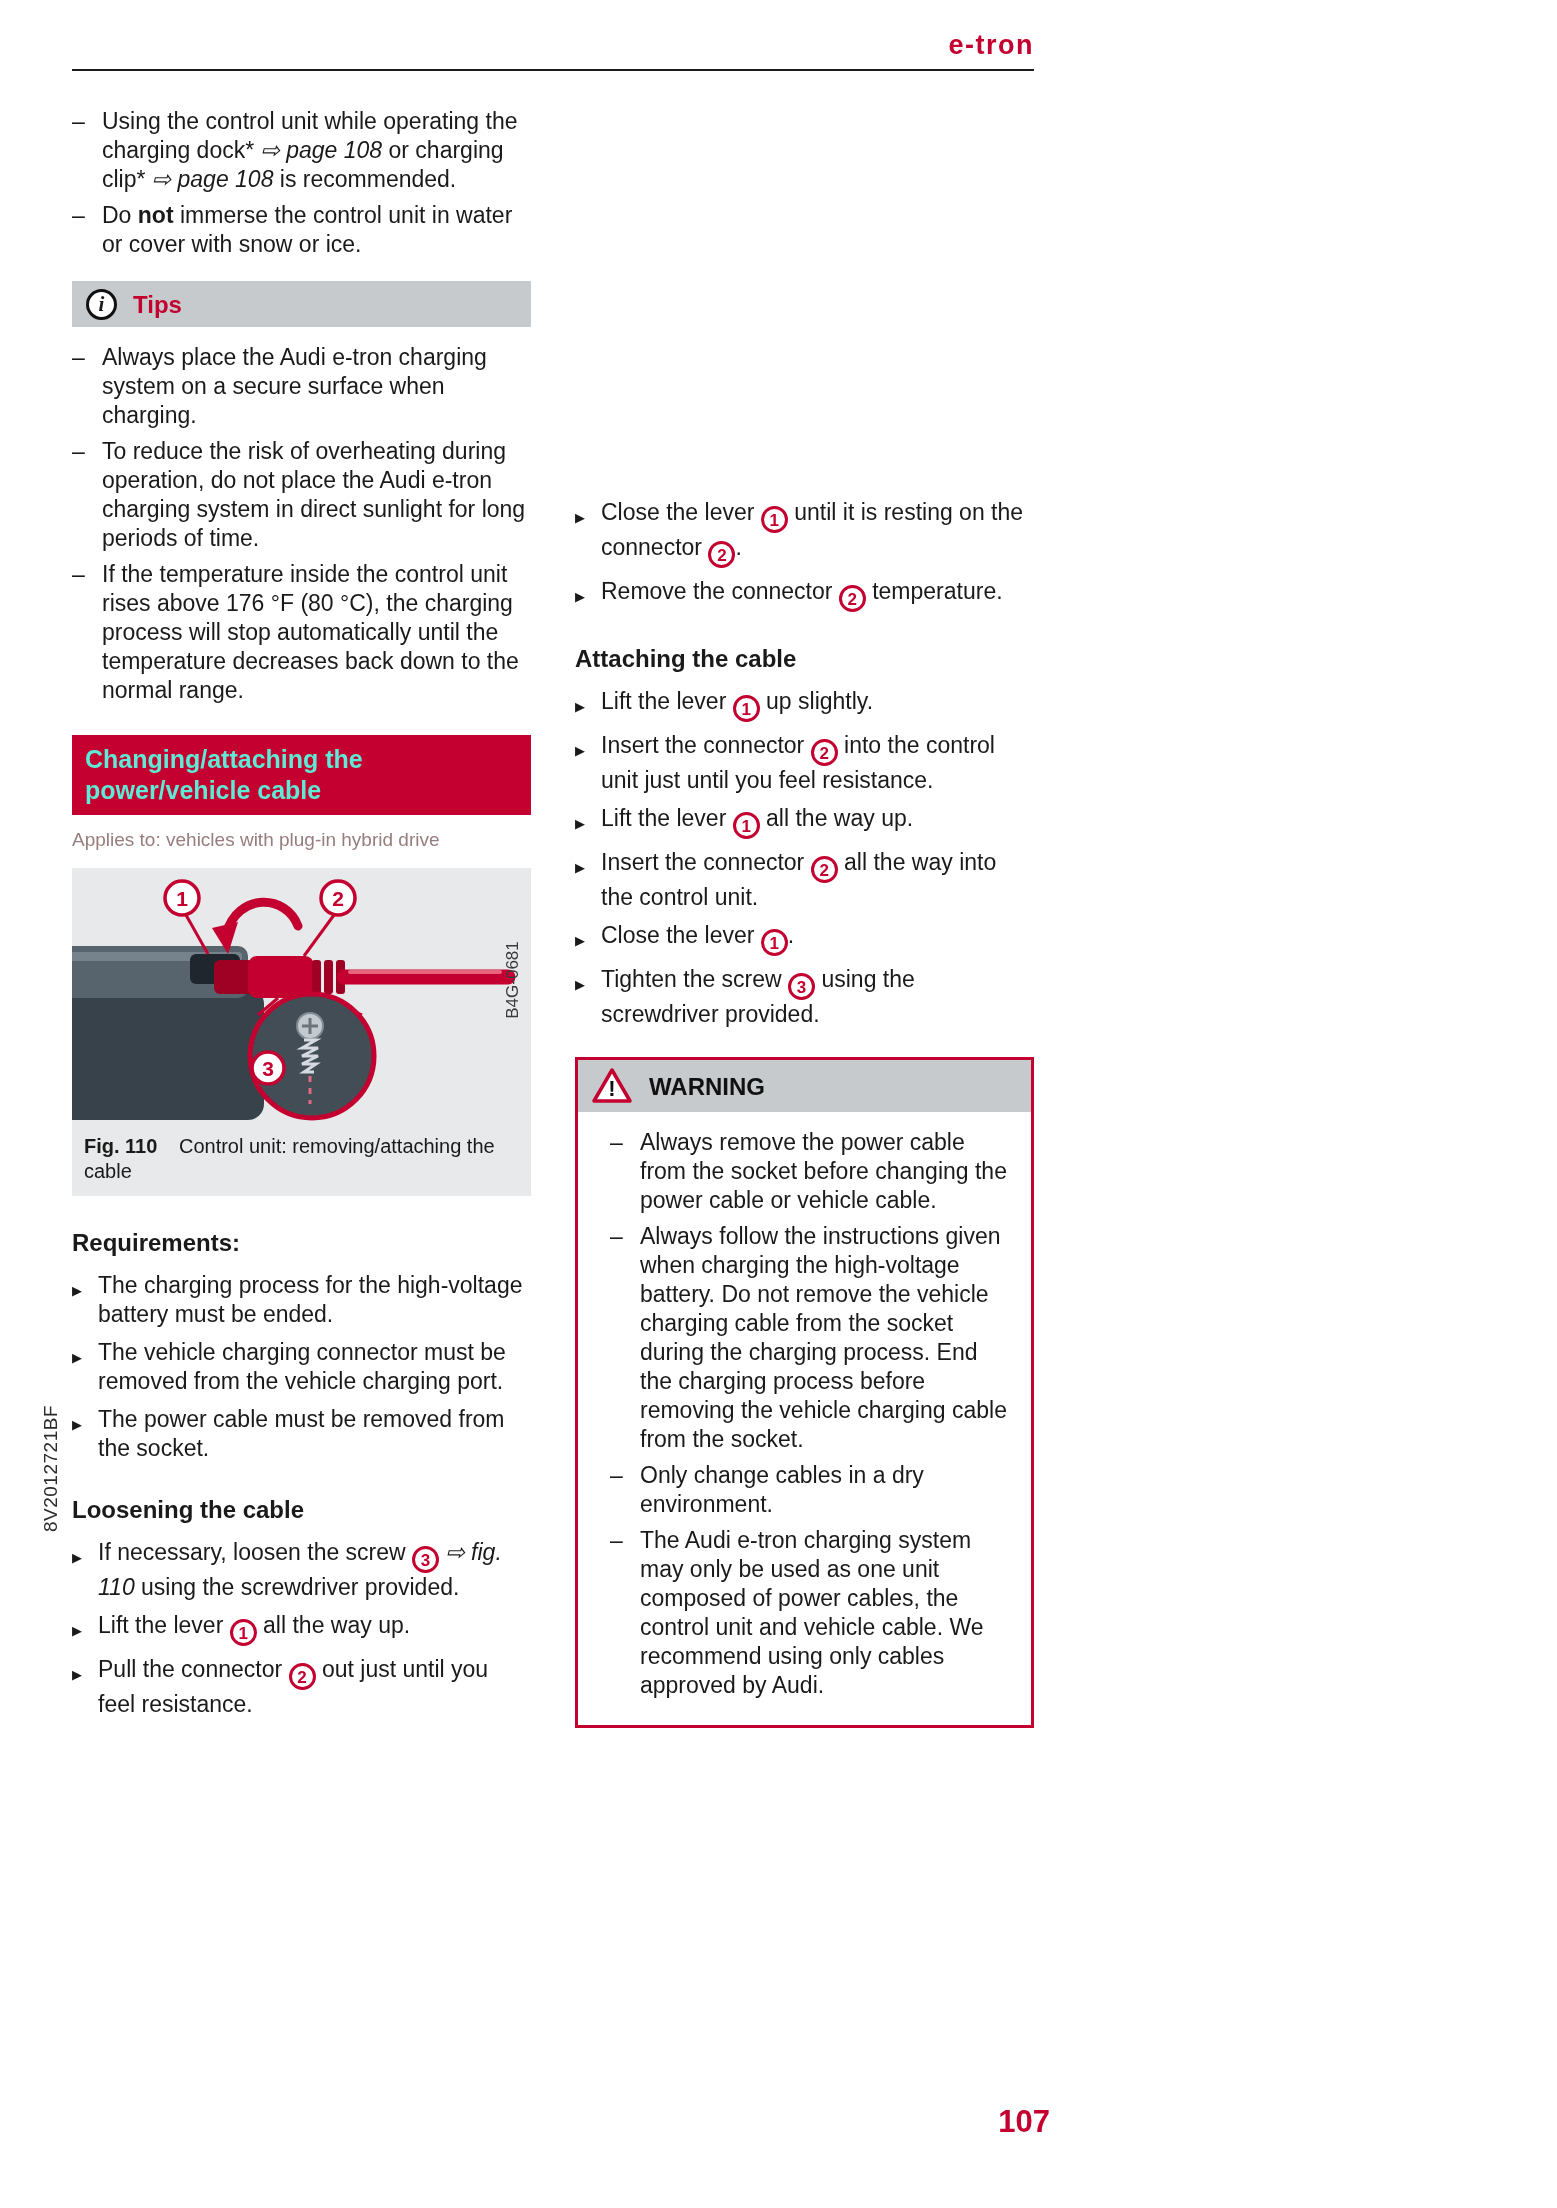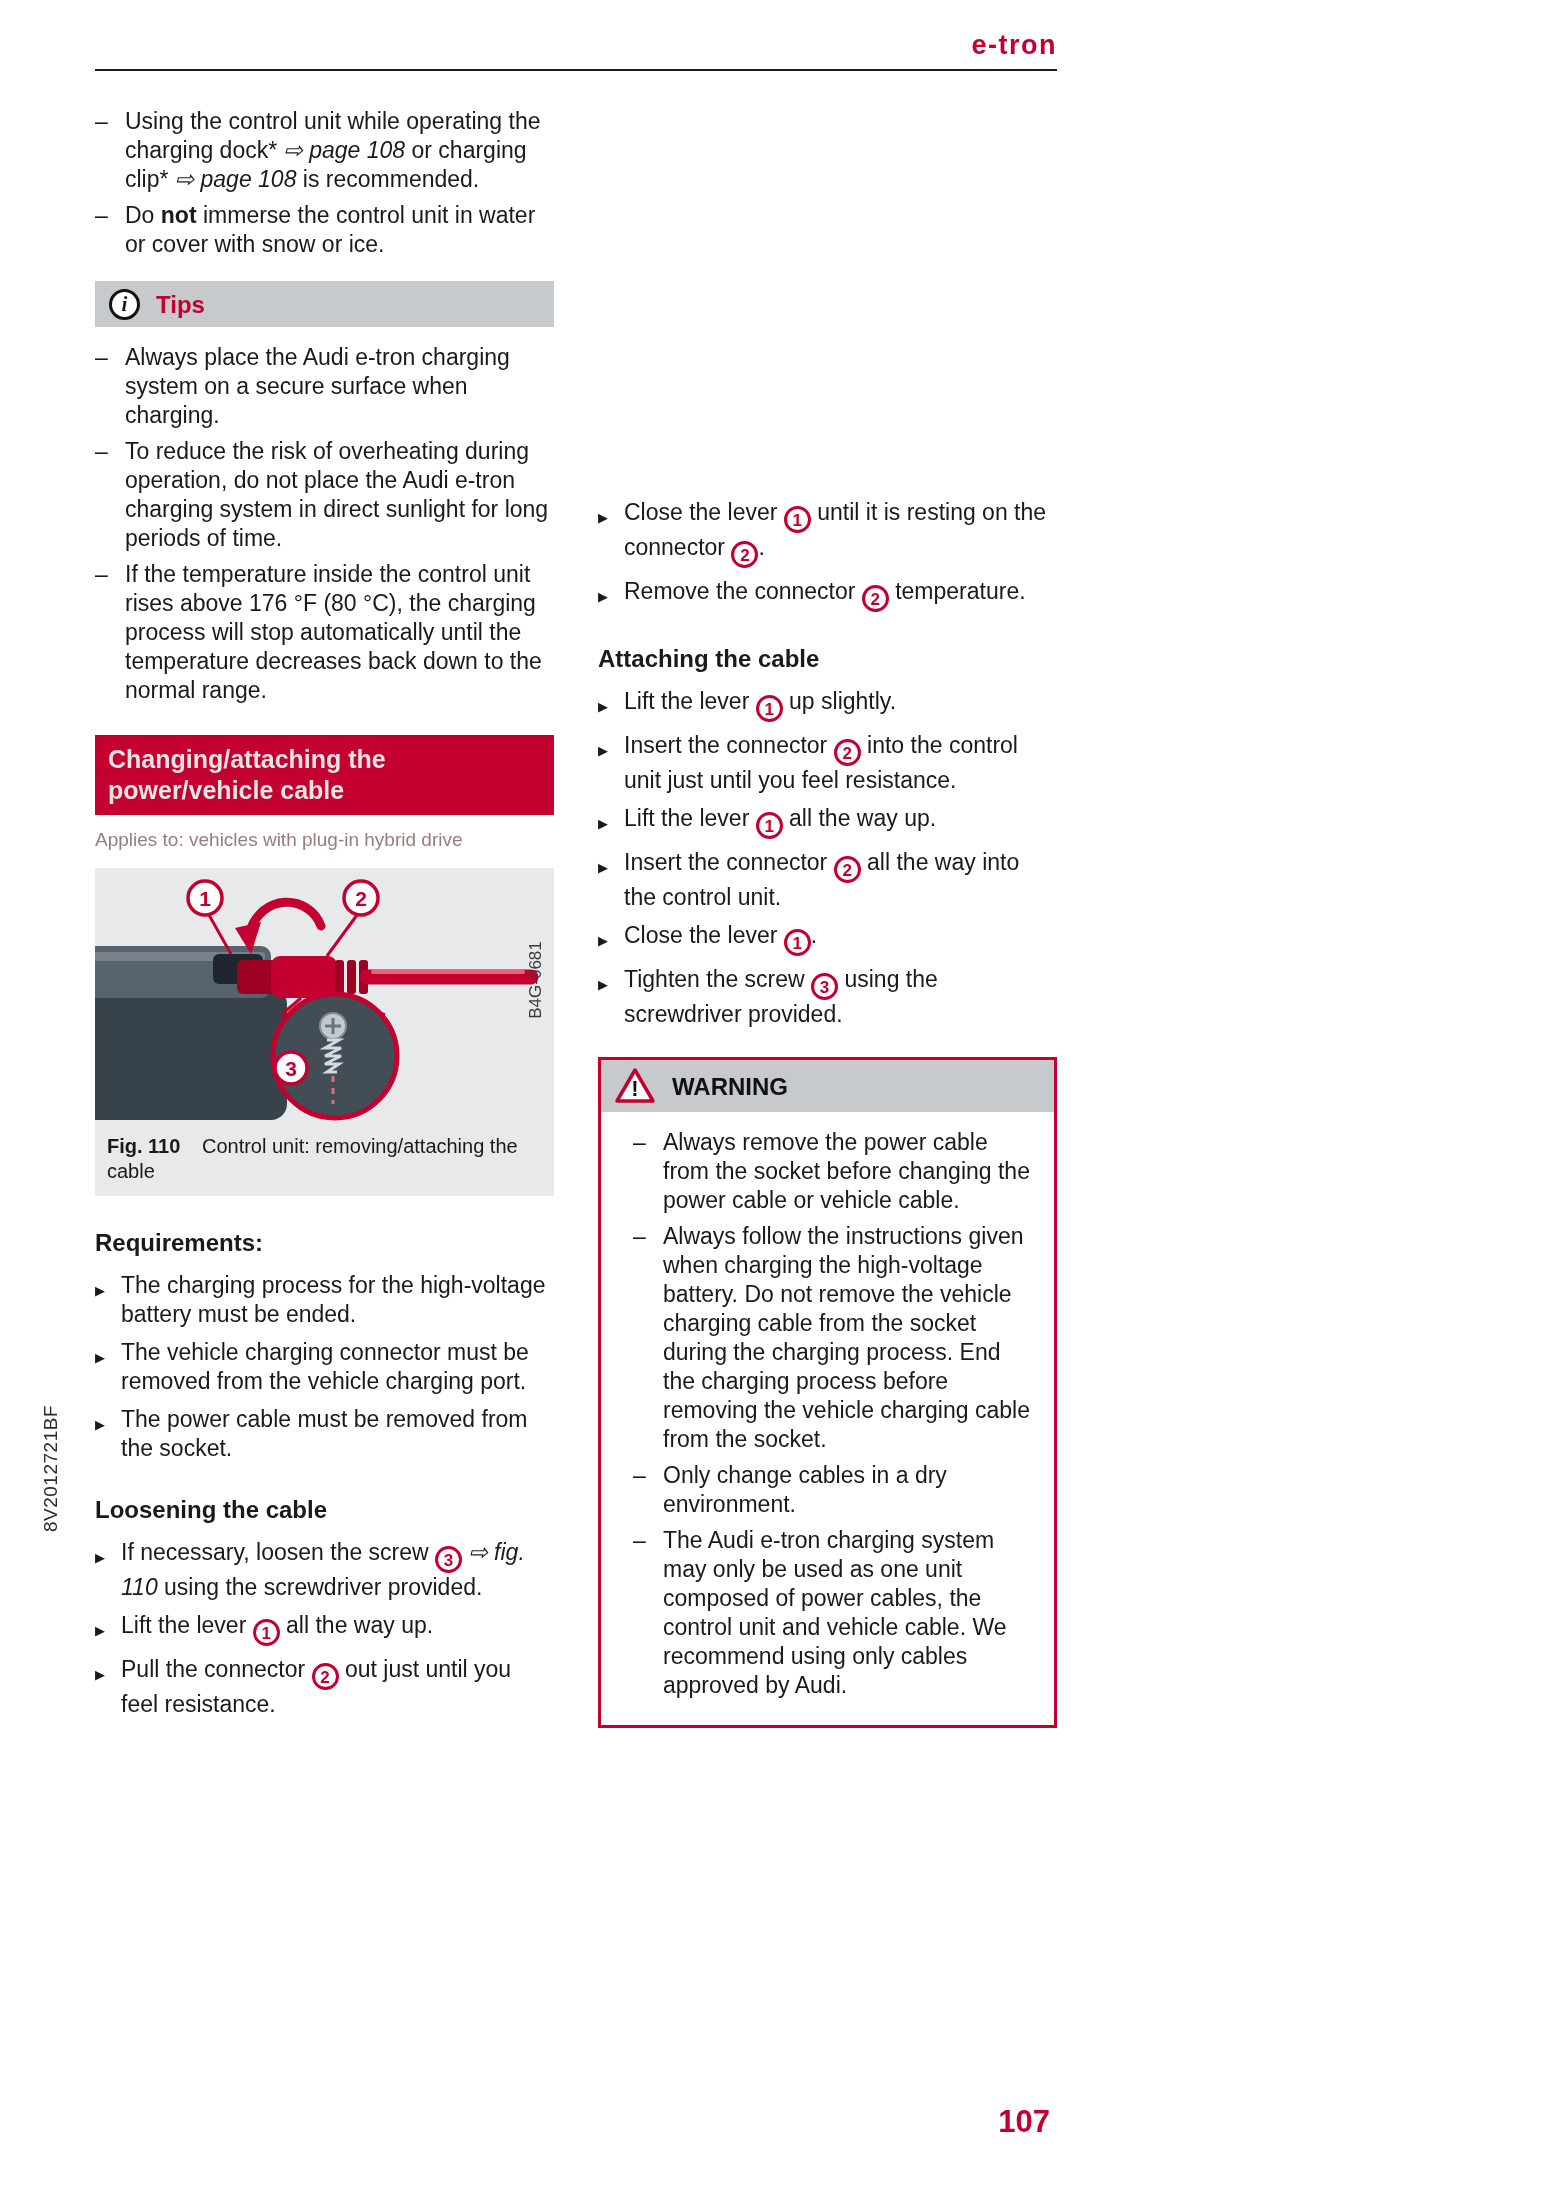--- a/index.html
+++ b/index.html
@@ -12,21 +12,21 @@
   html,body{margin:0;padding:0;}
   body{
     width:1557px;height:2208px;
     background:#ffffff;
     font-family:"Liberation Sans", sans-serif;
     color:var(--ink);
     position:relative;
     overflow:hidden;
   }
   .content{
-    position:absolute;left:95px;top:30px;width:962px;
+    position:absolute;left:72px;top:30px;width:962px;
   }
   .page-header{text-align:right;}
   .brand{
     color:var(--accent);font-weight:bold;font-size:27px;letter-spacing:1.5px;
   }
   .rule{border-top:2px solid #1d1d1d;margin-top:8px;margin-bottom:36px;}
   .columns{display:flex;gap:44px;align-items:flex-end;}
   .col{width:459px;flex:none;font-size:23px;line-height:29px;}
 
   ul{list-style:none;margin:0;padding:0;}
@@ -53,21 +53,21 @@
   .info-icon{
     width:31px;height:31px;border:3px solid #111;border-radius:50%;
     display:flex;align-items:center;justify-content:center;background:#fff;
     font-family:"Liberation Serif", serif;font-weight:bold;font-style:italic;
     font-size:21px;flex:none;
   }
   .tips-title{color:var(--accent);font-weight:bold;font-size:24px;}
 
   
   .red-banner{
-    background:var(--accent);color:#e5e5e5;font-size:25px;line-height:31px;
+    background:var(--accent);color:#5eead4;font-size:25px;line-height:31px;
     font-weight:bold;padding:9px 13px;margin:30px 0 10px;
   }
   .applies{font-size:19px;color:#977d7d;margin:0 0 14px;}
 
   
   .fig{margin:6px 0 0;background:var(--figbg);position:relative;padding:0;}
   .fig svg{display:block;width:459px;height:262px;}
   figcaption{padding:4px 12px 12px;font-size:20px;line-height:25px;}
   .fig-label{font-weight:bold;margin-right:16px;}
 

